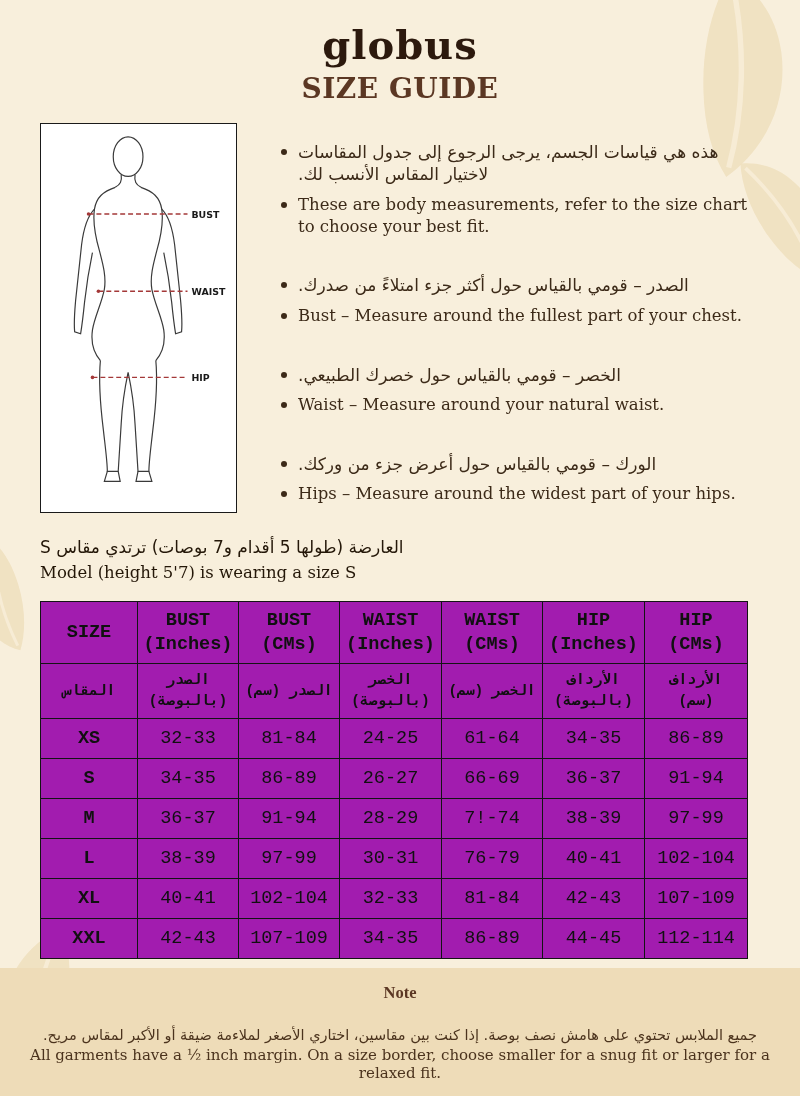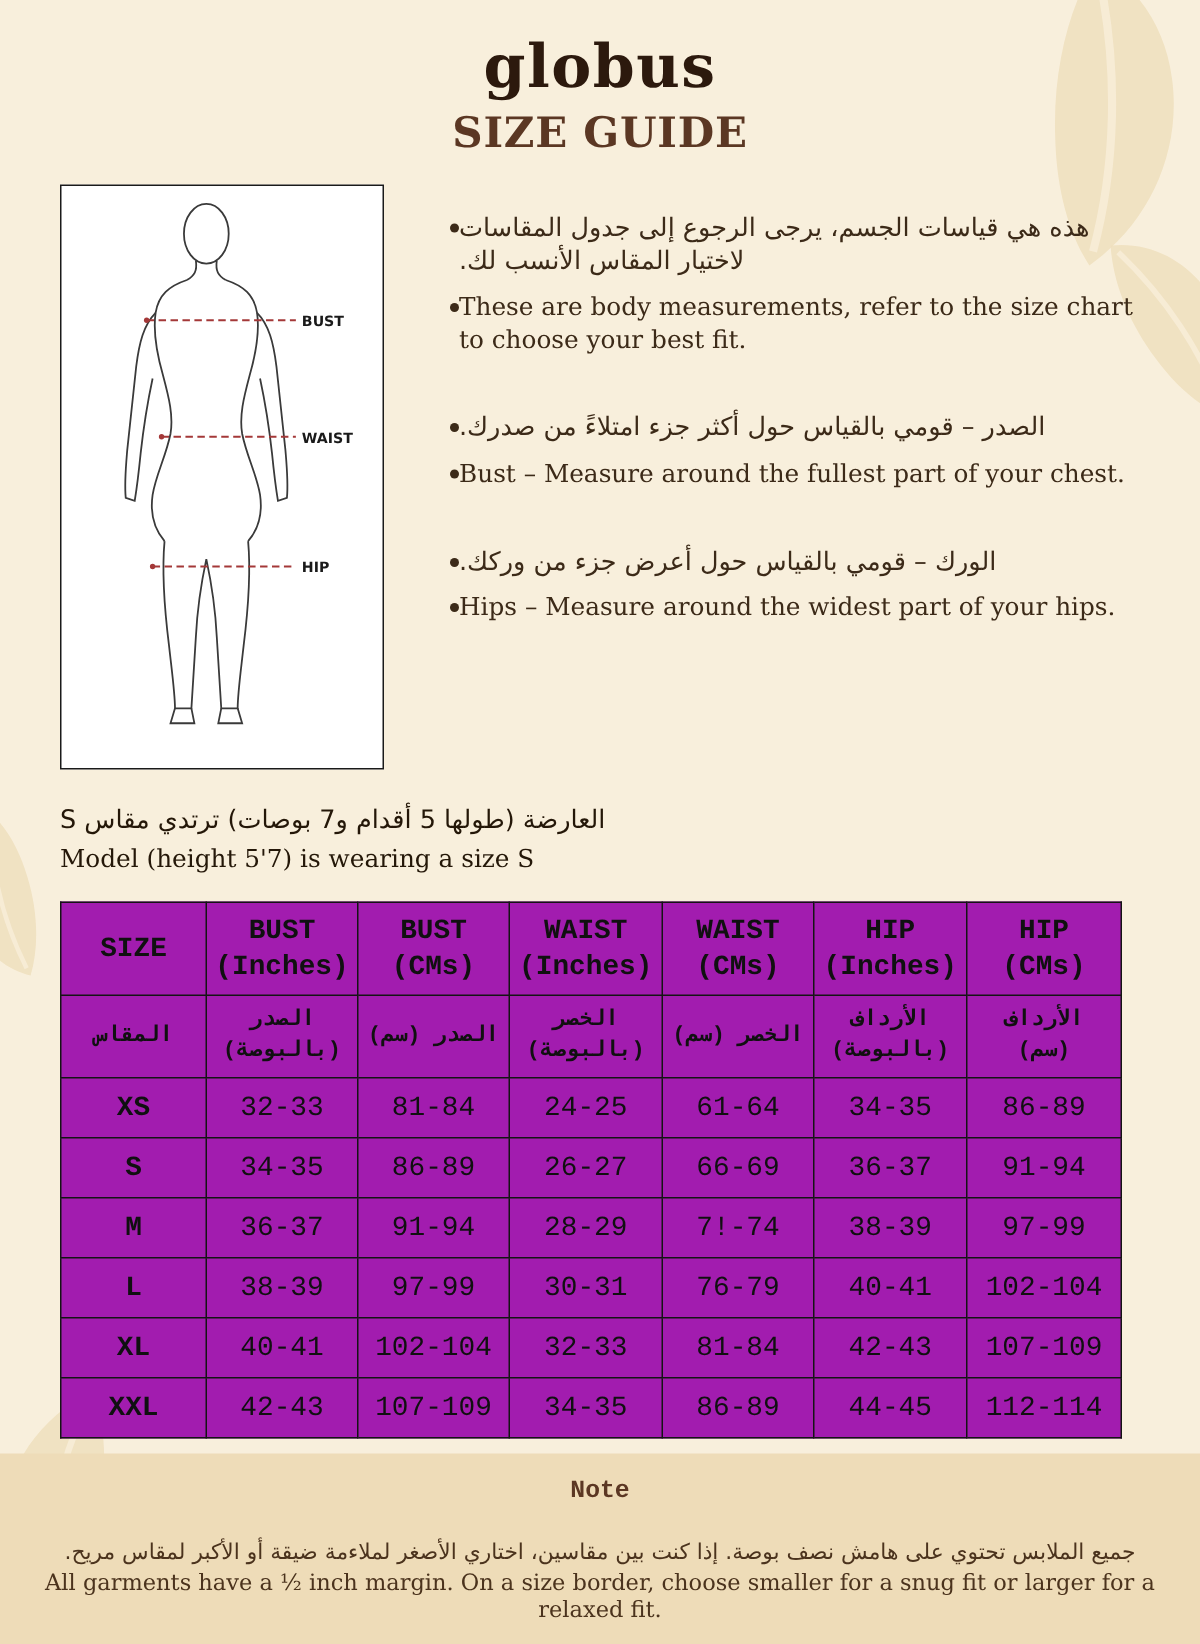--- a/index.html
+++ b/index.html
@@ -18,28 +18,28 @@
     text-align:center; font-family:"DejaVu Serif", serif;
     font-weight:700; font-size:40px; color:#2c190d; letter-spacing:1px; line-height:1.05;
   }
   .title {
     text-align:center; font-family:"DejaVu Serif", serif;
     font-weight:700; font-size:28px; color:#5b3723; letter-spacing:.5px; margin-top:6px;
   }
 
   .content-row { display:flex; margin-top:18px; }
   .figure-box {
-    width:216px; height:390px; flex:none;
+    width:197px; height:390px; flex:none;
     background:#ffffff; border:1.5px solid #1a1a1a;
   }
   .figure-box svg { display:block; width:100%; height:100%; }
 
   .instructions { flex:1; padding:18px 0 0 44px; display:flex; flex-direction:column; gap:37px; }
   .inst-group { display:flex; flex-direction:column; gap:8px; }
-  .inst-line { display:flex; align-items:flex-start; line-height:1.32; }
+  .inst-line { display:flex; align-items:flex-start; gap:11px; line-height:1.32; }
   .bullet { width:6px; height:6px; border-radius:50%; background:#3c2a18; margin-top:8px; flex:none; }
   .inst-text { flex:1; font-size:16.5px; color:#3c2a18; }
   .inst-text.ar { direction:rtl; text-align:left; font-family:"DejaVu Sans", sans-serif; font-size:17px; }
 
   .model-note { margin-top:22px; line-height:1.5; font-size:16.5px; color:#241708; }
   .model-note .ar { display:block; direction:rtl; text-align:left; font-family:"DejaVu Sans", sans-serif; font-size:17px; }
   .model-note .en { display:block; font-family:"DejaVu Serif", serif; }
 
   table.size-table {
     border-collapse:collapse; table-layout:fixed; width:707px;
@@ -53,21 +53,21 @@
   .size-table thead tr.h-ar th { height:55px; font-size:14.5px; font-weight:700; direction:rtl; line-height:1.45; }
   .size-table tbody td { height:40px; font-size:18.5px; font-weight:400; }
   .size-table tbody td.size-col { font-weight:700; }
 
   .note-band {
     position:absolute; left:0; right:0; bottom:0; z-index:1;
     background:#eedcb8; text-align:center;
     padding:11px 28px 14px; min-height:112px; color:#5b3723;
   }
   .note-title-ar { direction:rtl; font-family:"DejaVu Sans", sans-serif; font-weight:700; font-size:16.5px; }
-  .note-title-en { font-family:Liberation Mono, monospace; font-weight:700; font-size:16.5px; margin-top:4px; }
+  .note-title-en { font-family:Liberation Serif, serif; font-weight:700; font-size:16.5px; margin-top:4px; }
   .note-body-ar { direction:rtl; font-family:"DejaVu Sans", sans-serif; font-size:14.5px; margin-top:24px; color:#4b3категория; color:#4b331d; }
   .note-body-en { font-family:"DejaVu Serif", serif; font-size:15px; margin-top:3px; color:#4b331d; }
 </style>
 </head>
 <body>
 
 <svg class="leaf" style="width:190px; height:190px; right:-30px; top:-25px; transform:rotate(150deg);" viewBox="0 0 100 140">
   <path d="M95 5 C60 8 28 30 14 64 C4 88 6 112 18 132 C40 120 62 98 78 68 C90 46 96 24 95 5 Z" fill="#efdfbc"></path>
   <path d="M90 10 C60 40 35 80 20 125" stroke="#f7ecd4" stroke-width="4" fill="none"></path>
 </svg>
@@ -133,20 +133,30 @@
         </div>
       </div>
       <div class="inst-group">
         <div class="inst-line">
           <span class="bullet"></span>
           <span class="inst-text ar">الصدر – قومي بالقياس حول أكثر جزء امتلاءً من صدرك.</span>
         </div>
         <div class="inst-line">
           <span class="bullet"></span>
           <span class="inst-text en">Bust – Measure around the fullest part of your chest.</span>
+        </div>
+      </div>
+      <div class="inst-group">
+        <div class="inst-line">
+          <span class="bullet"></span>
+          <span class="inst-text ar">الخصر – قومي بالقياس حول خصرك الطبيعي.</span>
+        </div>
+        <div class="inst-line">
+          <span class="bullet"></span>
+          <span class="inst-text en">Waist – Measure around your natural waist.</span>
         </div>
       </div>
       <div class="inst-group">
         <div class="inst-line">
           <span class="bullet"></span>
           <span class="inst-text ar">الورك – قومي بالقياس حول أعرض جزء من وركك.</span>
         </div>
         <div class="inst-line">
           <span class="bullet"></span>
           <span class="inst-text en">Hips – Measure around the widest part of your hips.</span>

